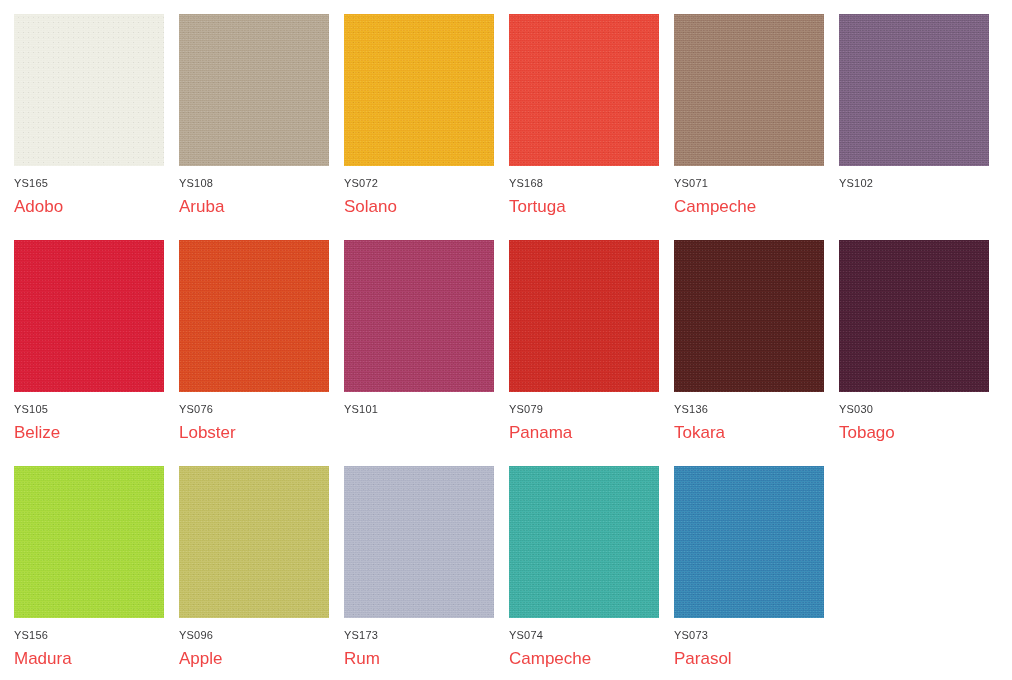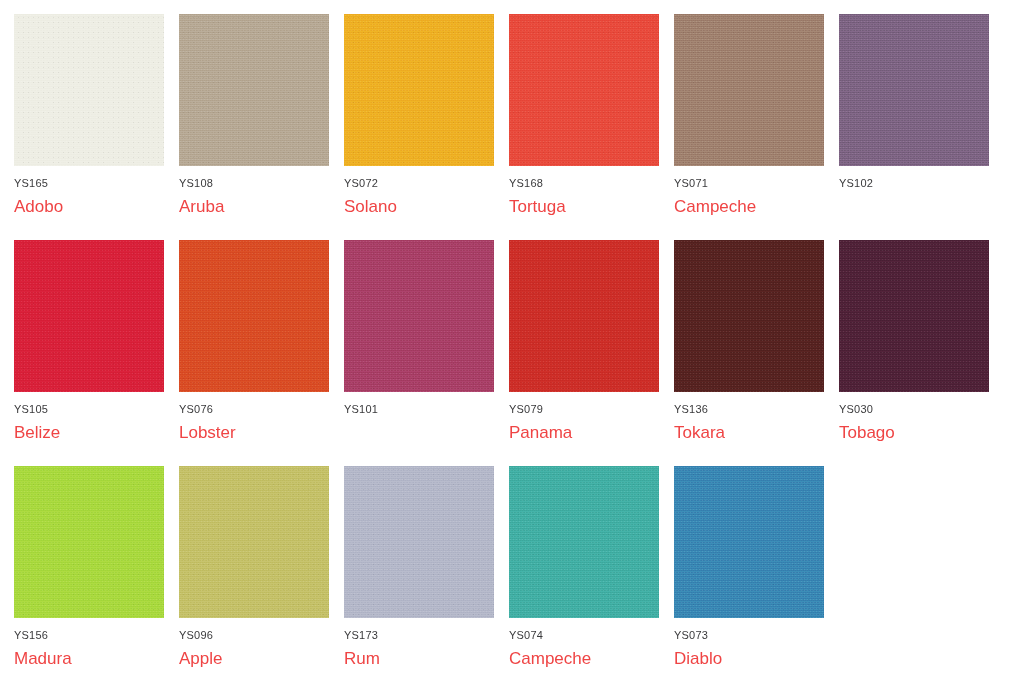--- a/index.html
+++ b/index.html
@@ -203,15 +203,15 @@
       </div>
       <div class="swatch-code">YS074</div>
       <div class="swatch-name">Campeche</div>
     </div>
     <div class="swatch-cell">
       <div class="swatch-chip" style="background: rgb(55, 132, 178);">
         <div class="weave"></div>
         <div class="speckle"></div>
       </div>
       <div class="swatch-code">YS073</div>
-      <div class="swatch-name">Diablo</div>
+      <div class="swatch-name">Parasol</div>
     </div>
   </main>
 
 </body></html>

